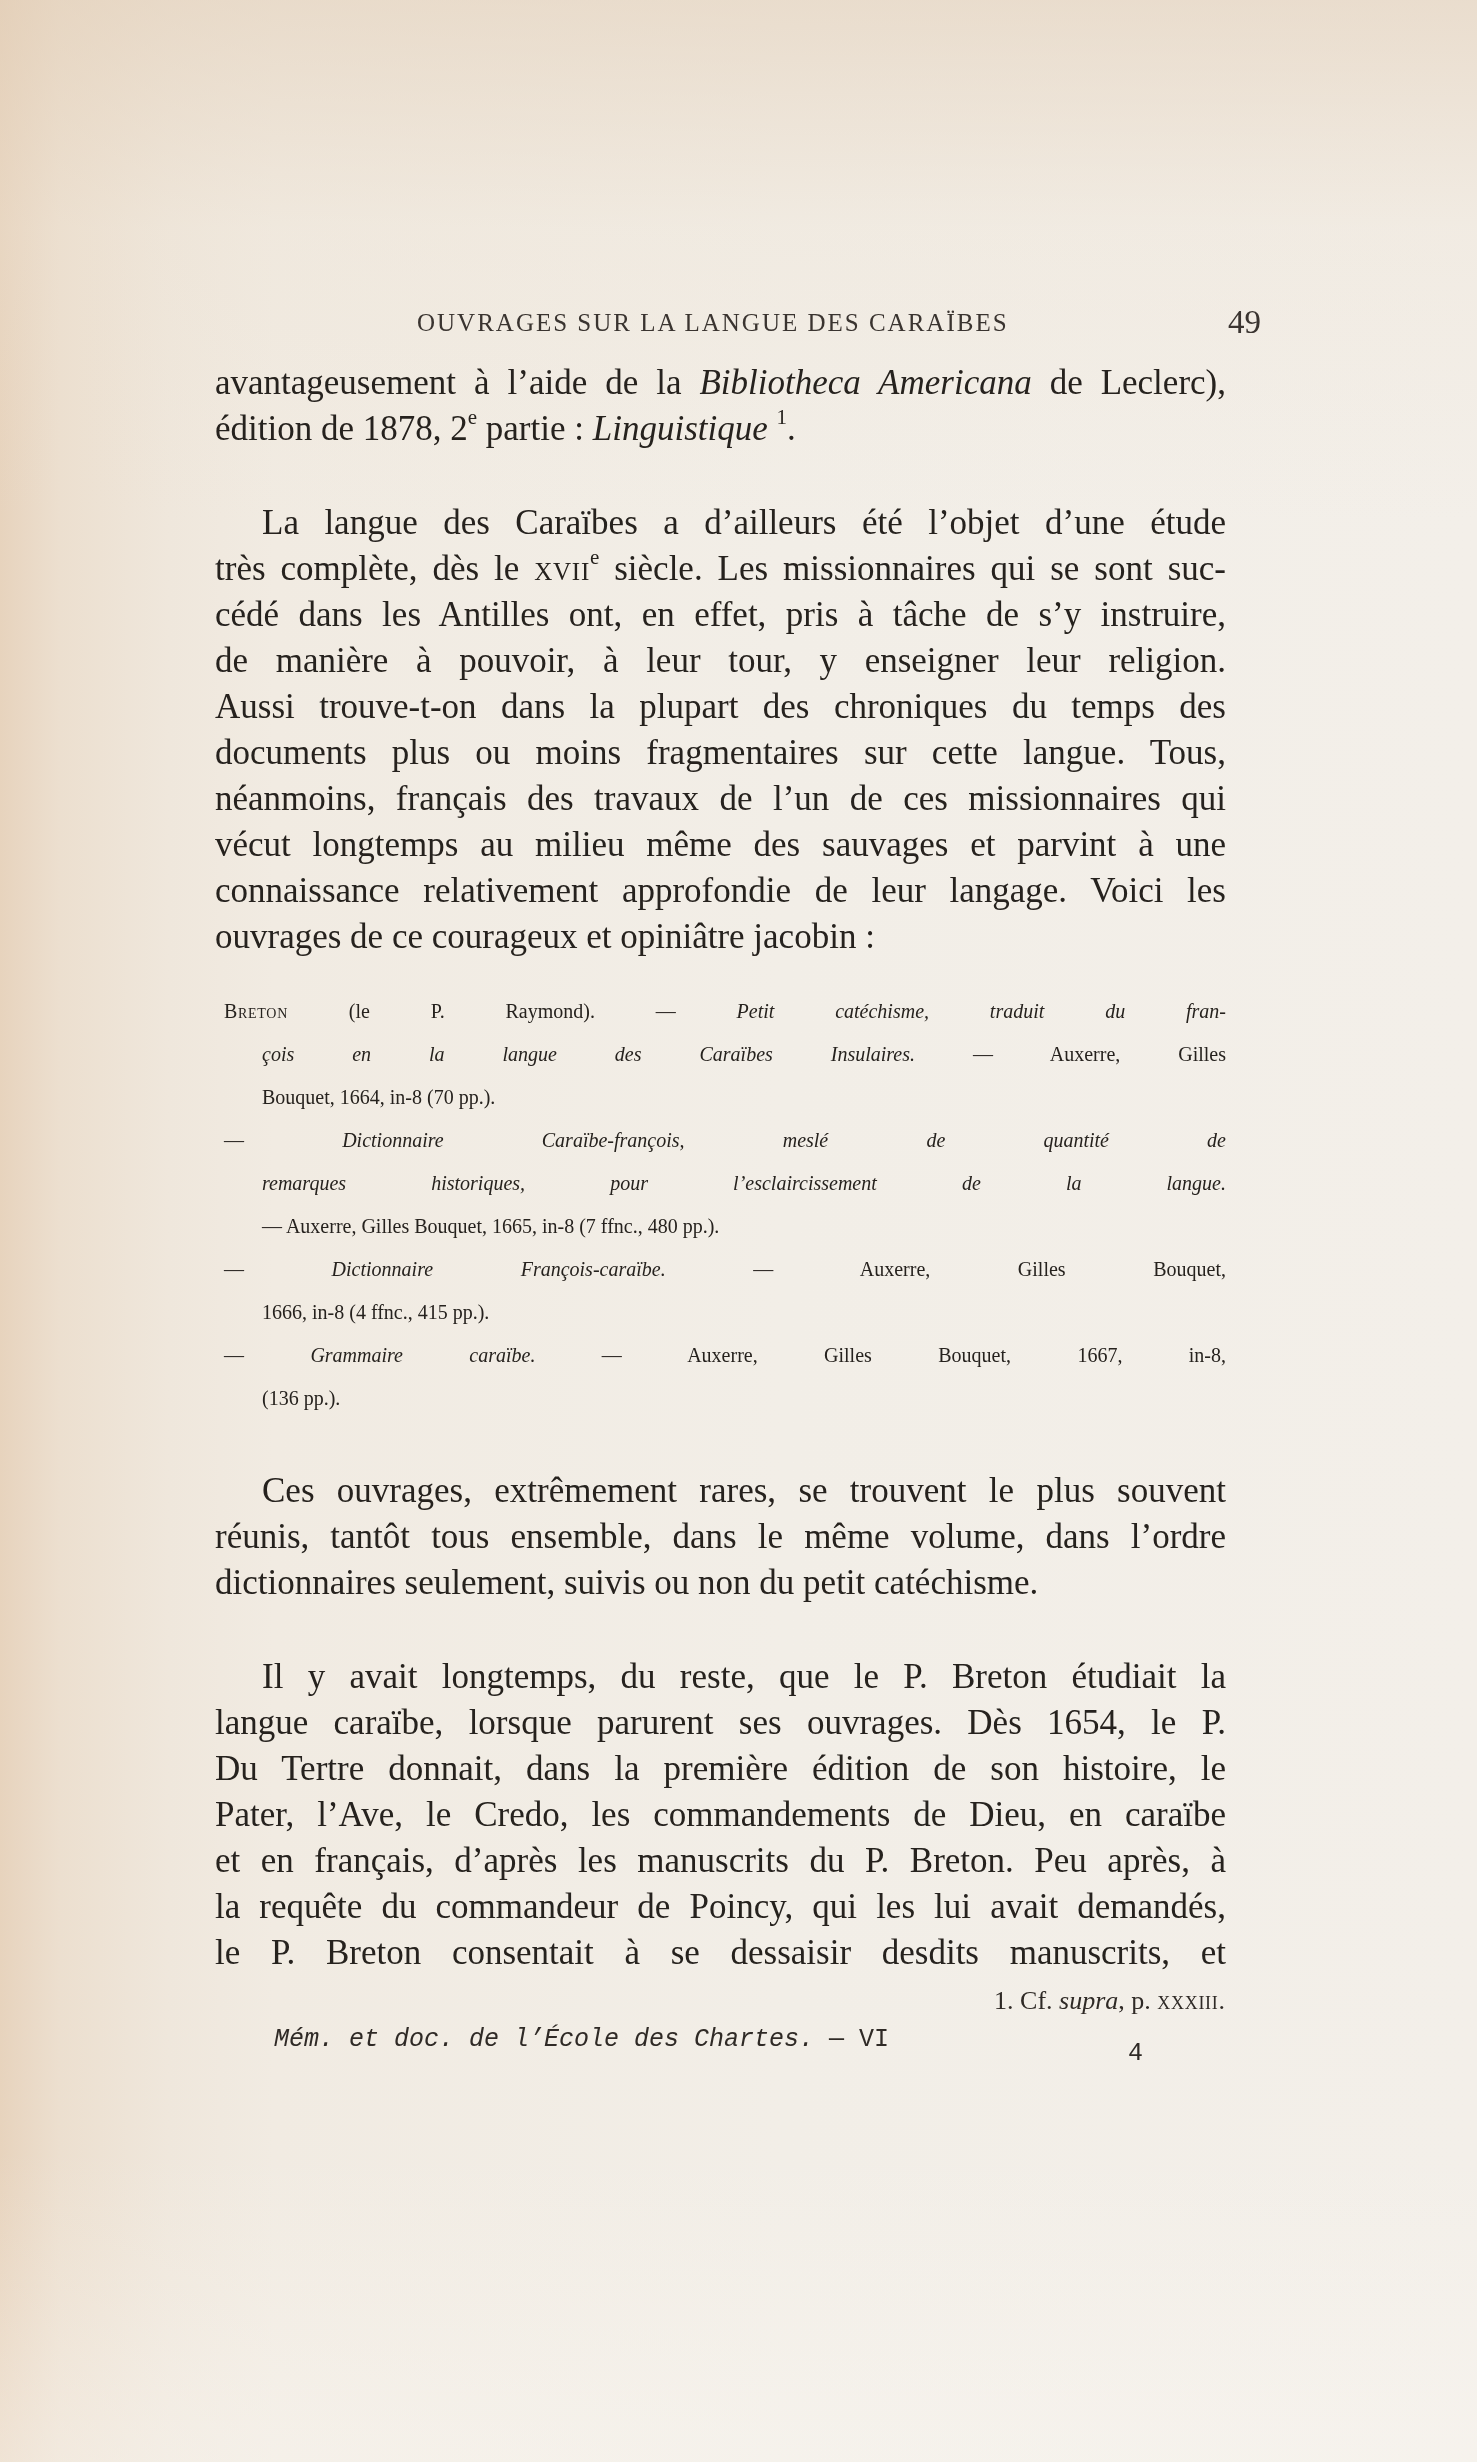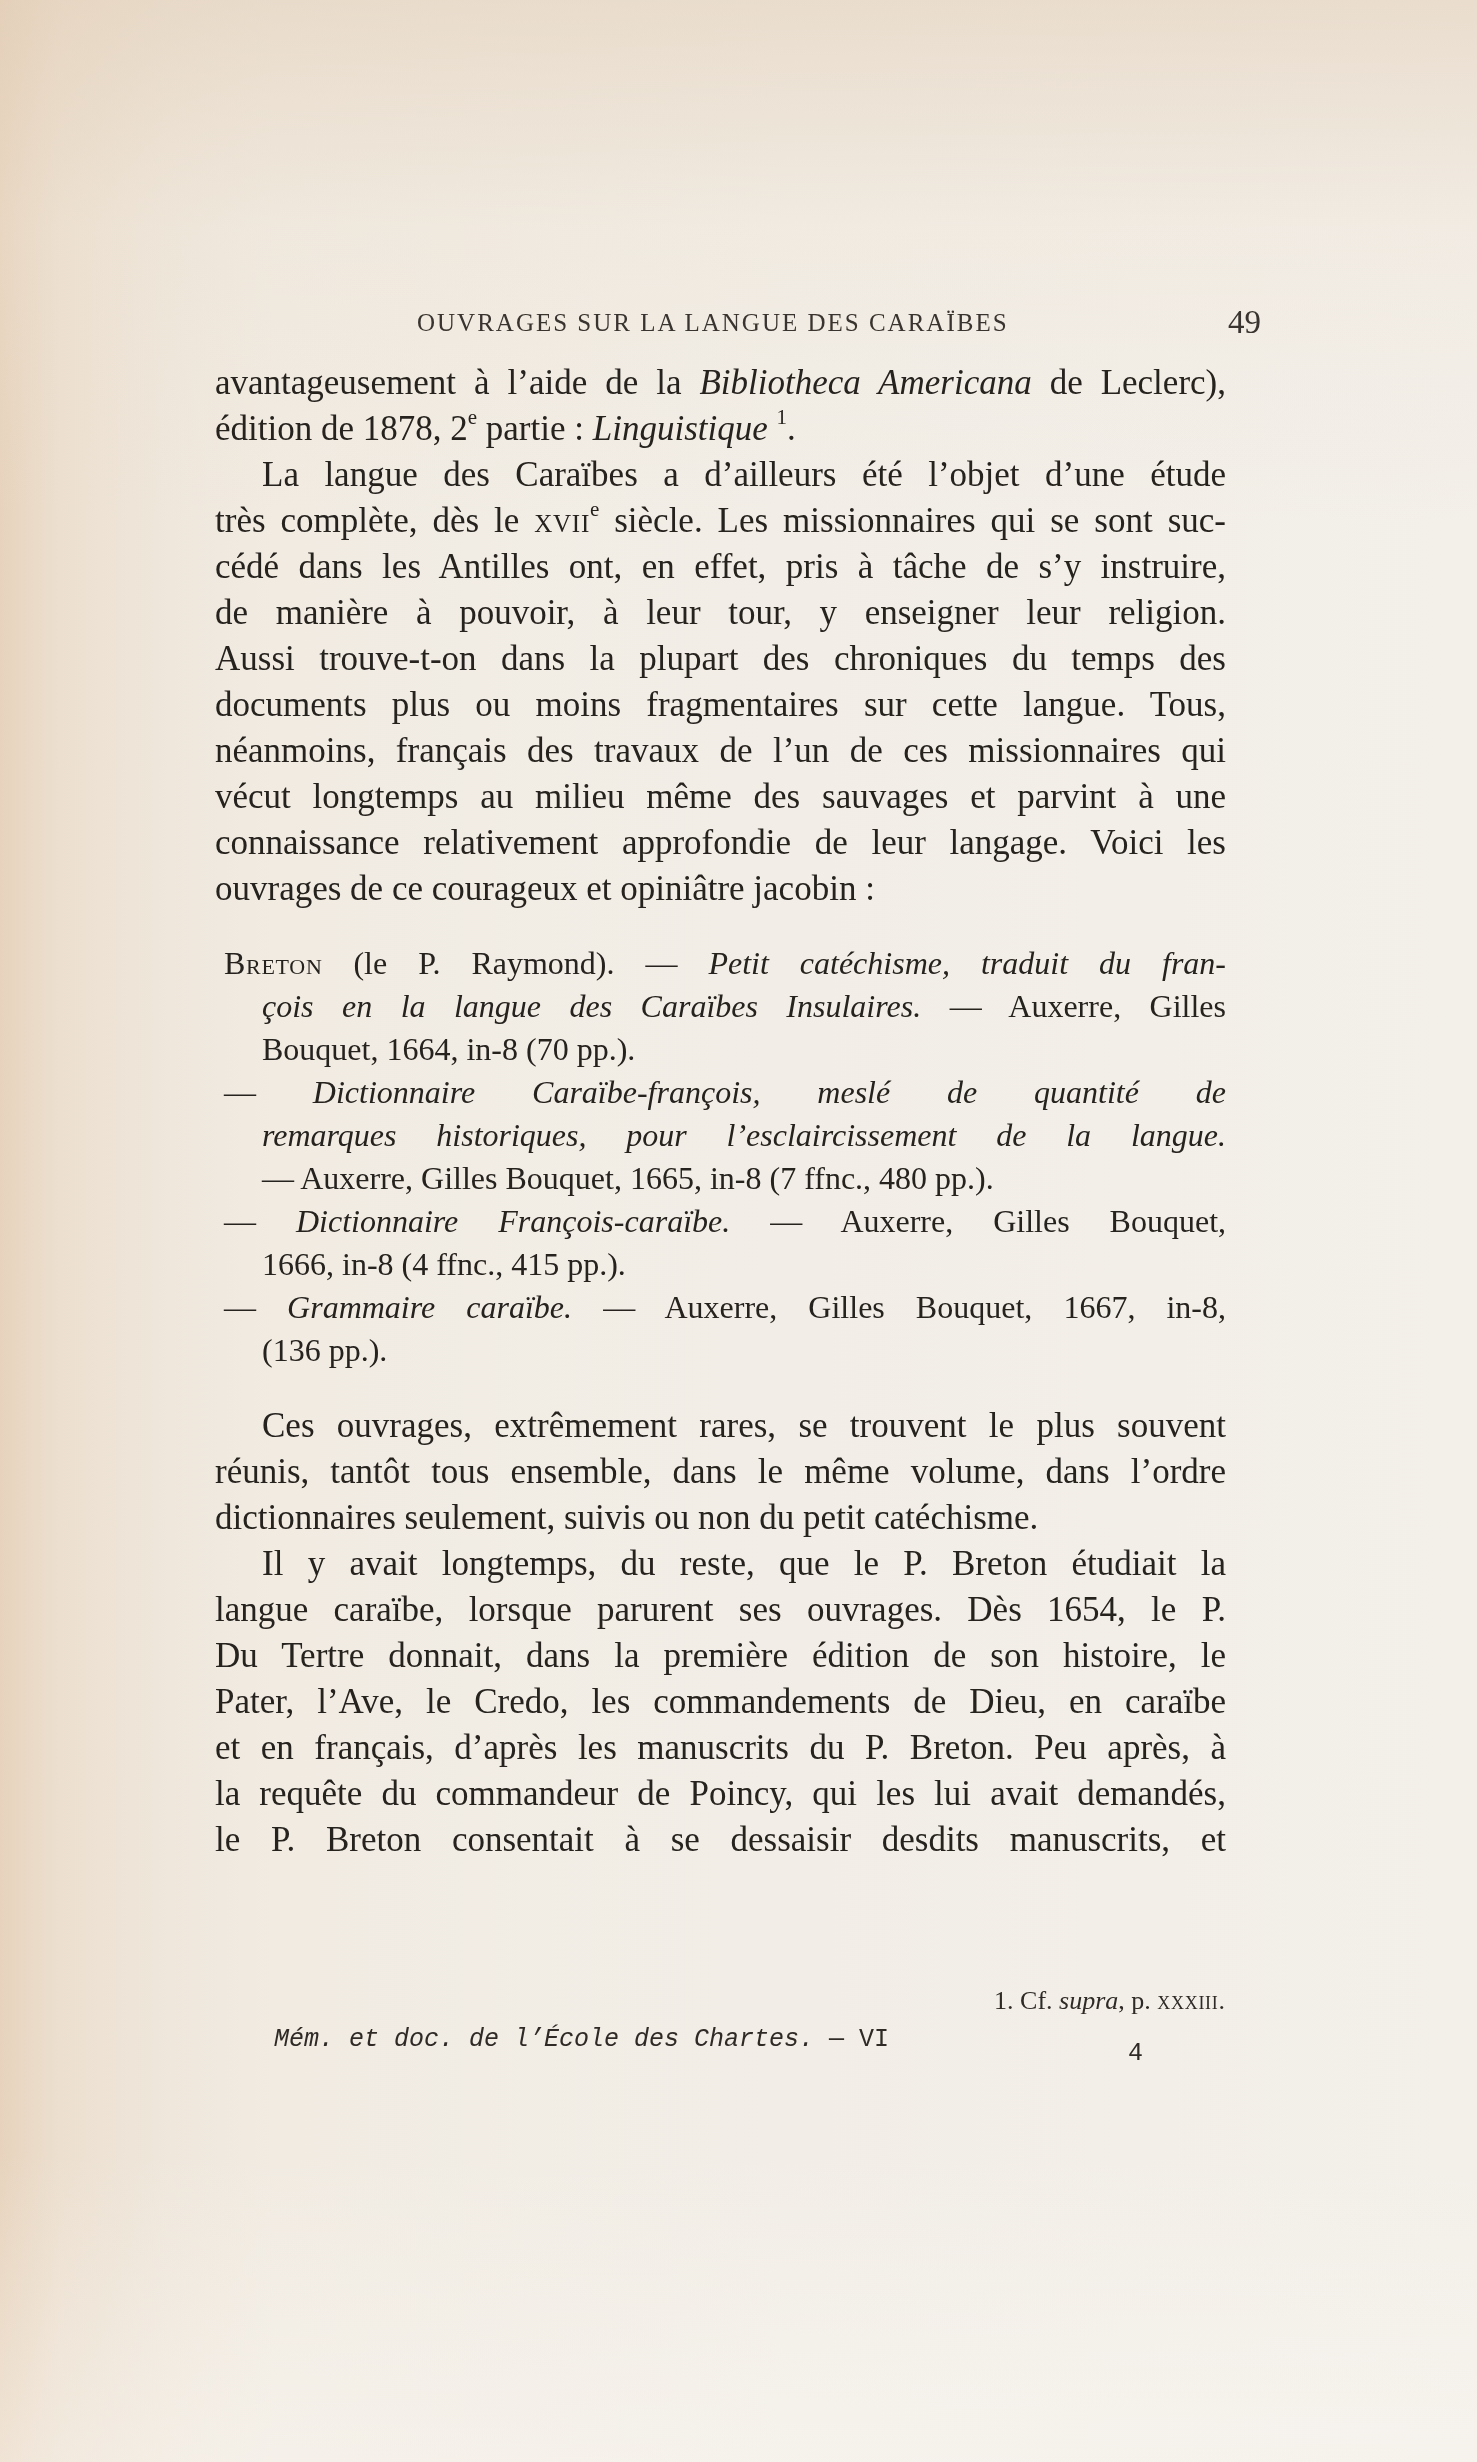--- a/index.html
+++ b/index.html
@@ -70,25 +70,26 @@
       white-space: nowrap;
       text-align: justify;
       text-align-last: justify;
       height: 46px;
     }
     .line.last {
       text-align-last: left;
     }
     .line.indent {
       padding-left: 47px;
+      margin-top: 48px;
     }
     .biblio {
       margin-top: 30px;
       margin-bottom: 31px;
-      font-size: 32px;
+      font-size: 20px;
       line-height: 43px;
     }
     .biblio .line {
       height: 43px;
     }
     .biblio .entry-first {
       padding-left: 9px;
     }
     .biblio .entry-cont {
       padding-left: 47px;

